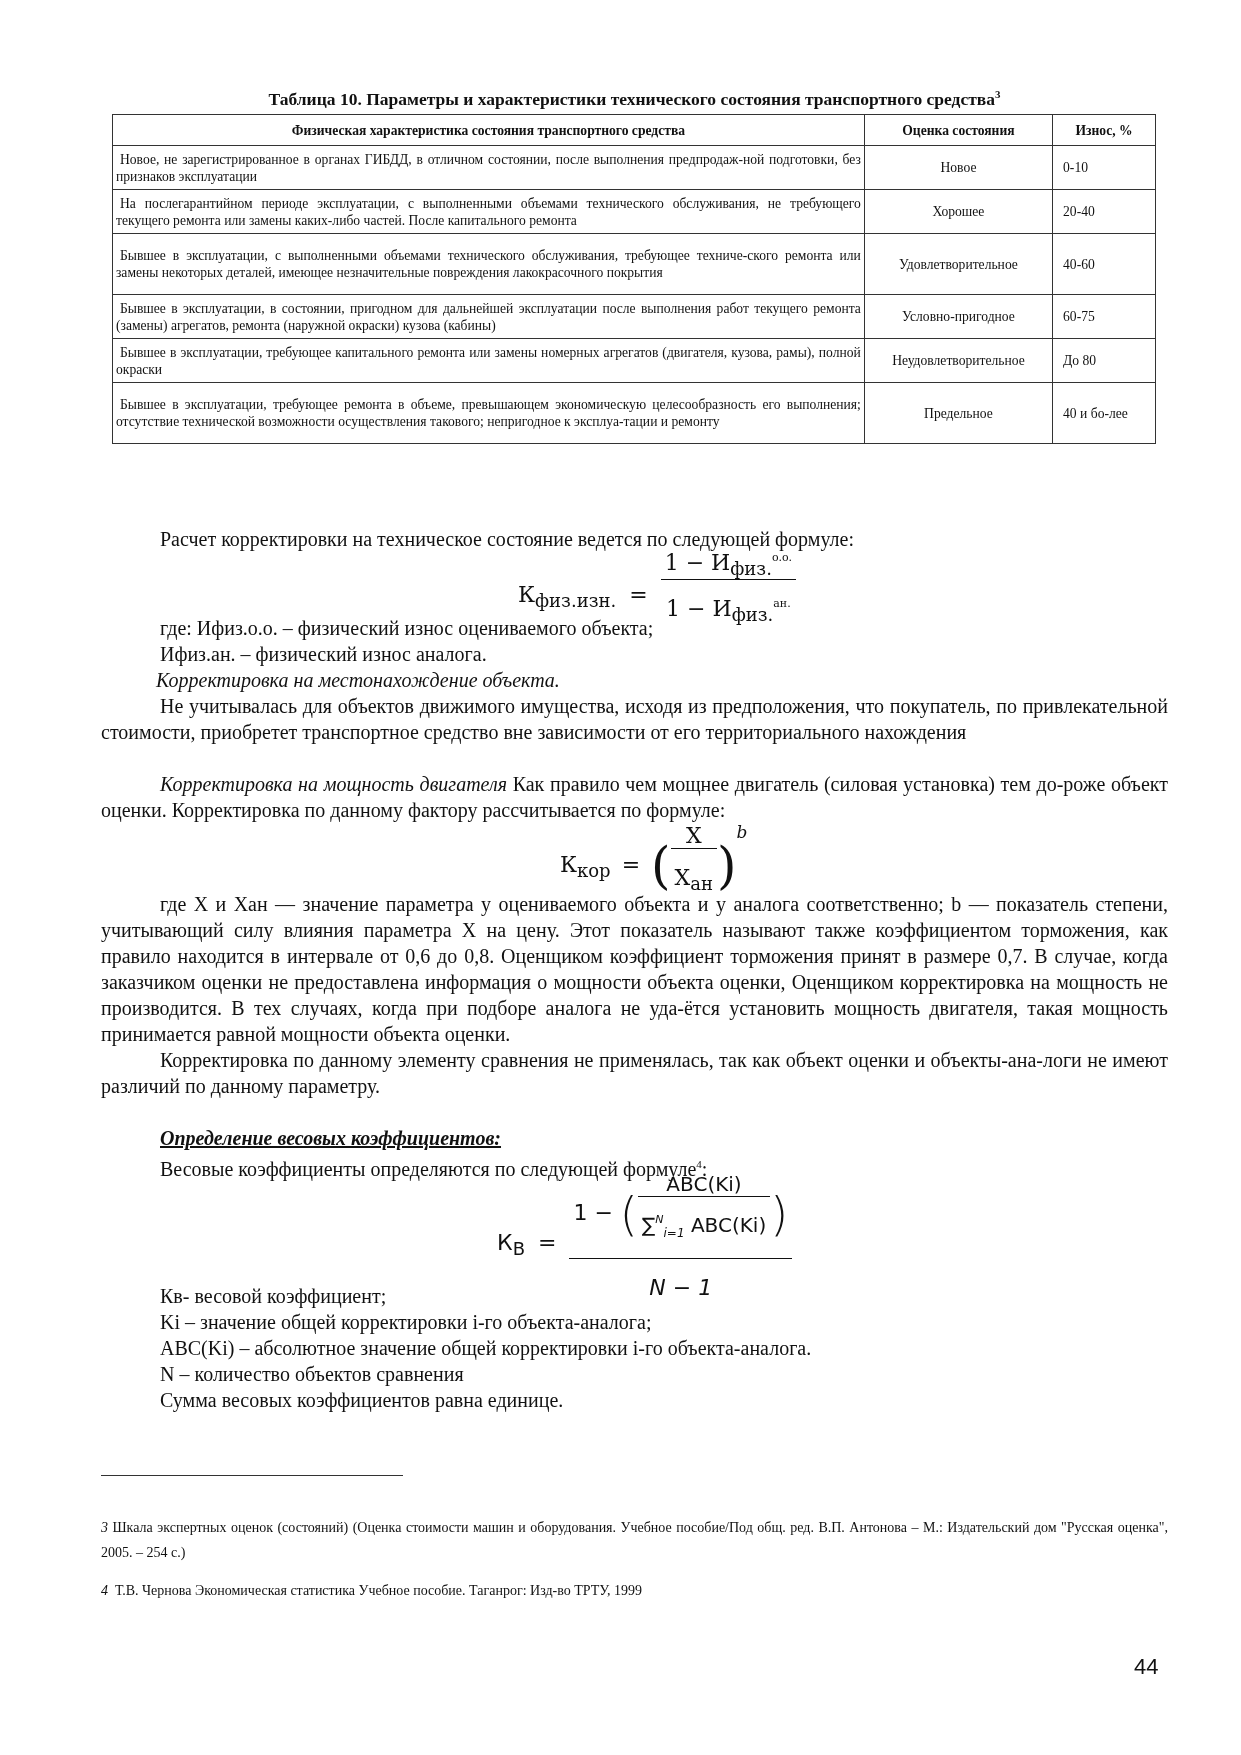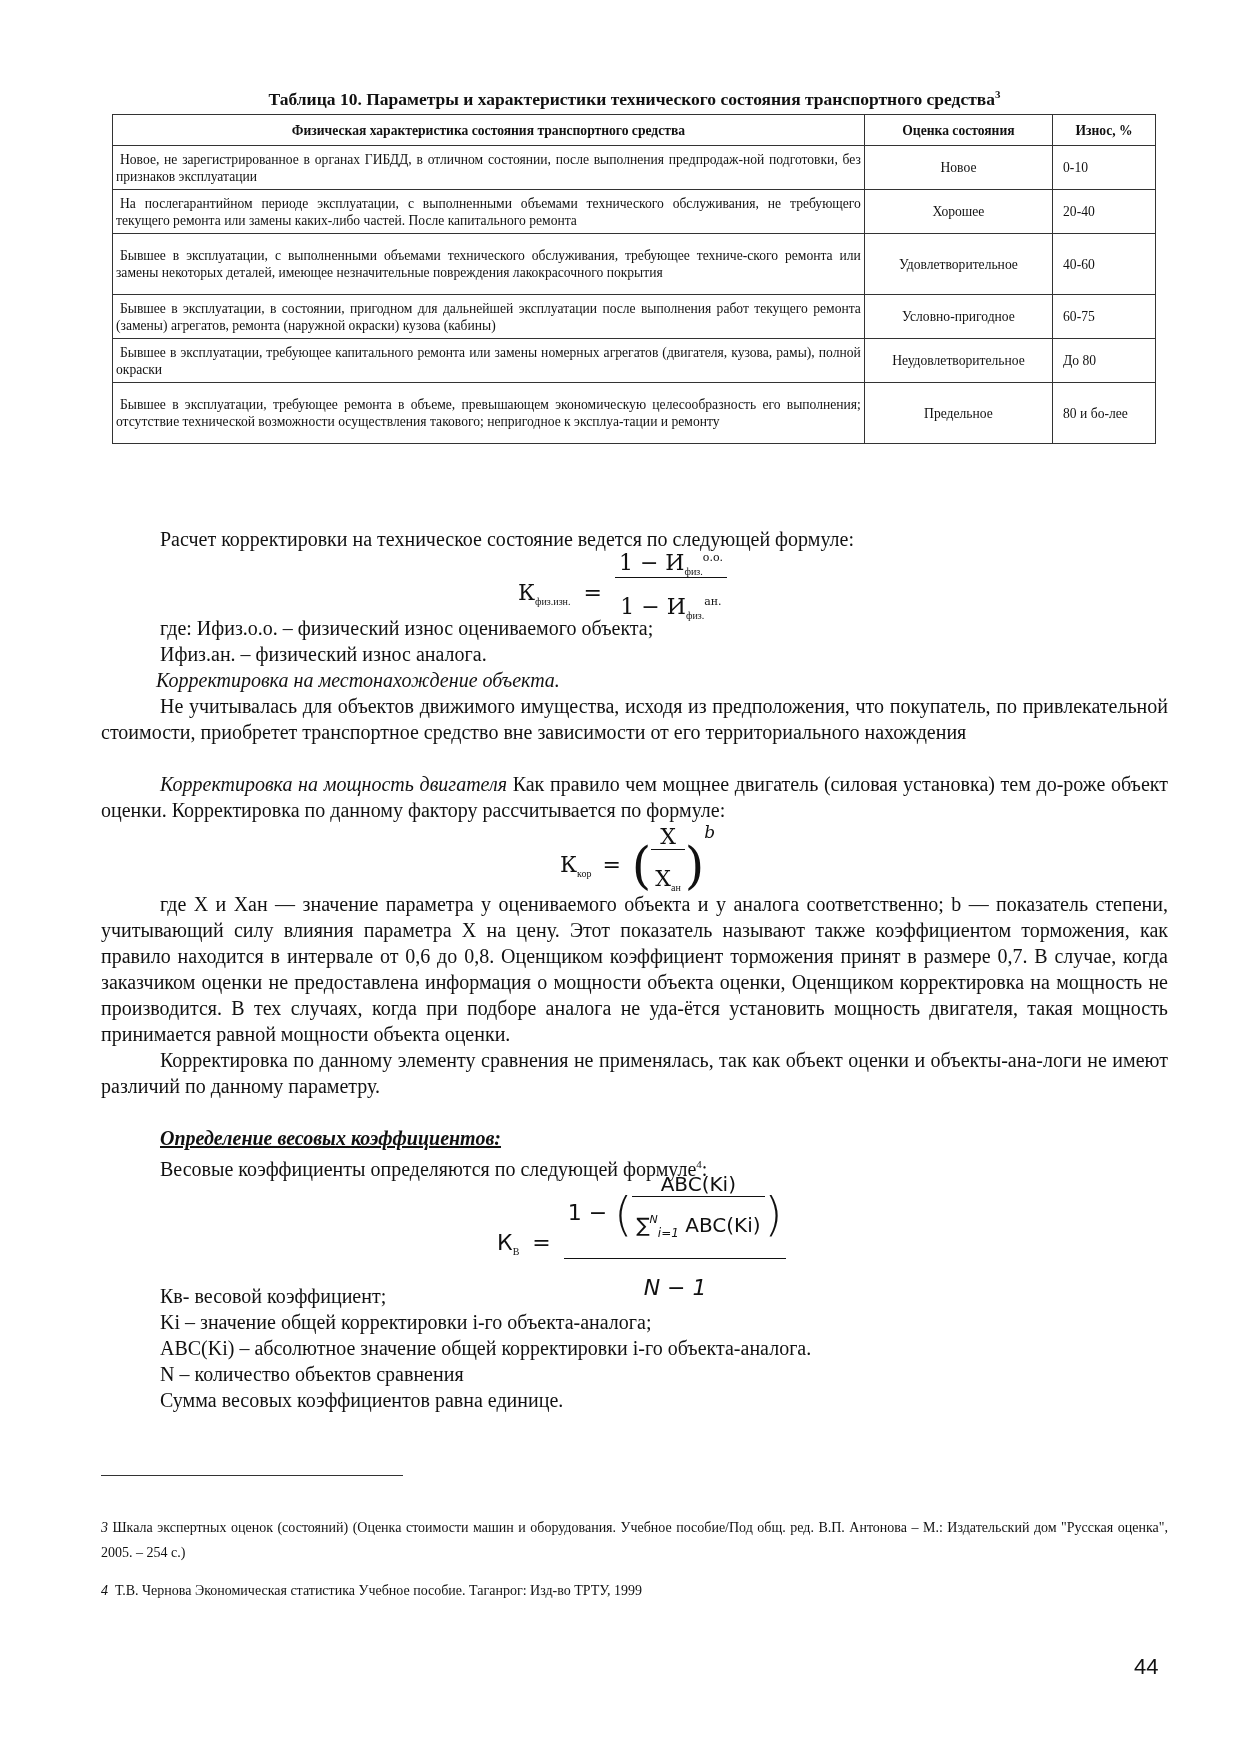--- a/index.html
+++ b/index.html
@@ -15,21 +15,21 @@
   table.t10 td.grade { text-align:center; }
   table.t10 td.wear { text-align:left; padding-left:10px; }
   .c1 { width:767px; } .c2 { width:181px; } .c3 { width:96px; }
   .p { position:absolute; left:101px; width:1067px; font-size:20px; line-height:26px; text-align:justify; }
   .ind { text-indent:59px; }
   .it { font-style:italic; }
   .formula { position:absolute; font-family:"DejaVu Serif", serif; font-size:22px; color:#111; }
   .frac { display:inline-block; vertical-align:middle; text-align:center; }
   .frac .num { display:block; padding:0 4px; }
   .frac .den { display:block; border-top:1.6px solid #111; padding:16px 4px; }
-  .sub { font-size:10px; vertical-align:-5px;font-family:Liberation Serif, serif; }
+  .sub { font-size:18px; vertical-align:-5px; }
   .supx { font-size:11px; vertical-align:9px; }
   .paren { font-size:50px; font-weight:100; vertical-align:middle; line-height:1; }
   .fnline { position:absolute; left:101px; top:1475px; width:302px; border-top:1.4px solid #333; }
   .fn { position:absolute; left:101px; width:1067px; font-size:14px; line-height:25px; text-align:justify; }
   .pagenum { position:absolute; left:1134px; top:1654px; font-size:22px; font-family:"Liberation Sans", sans-serif; }
 </style>
 </head>
 <body>
 
 <div class="abs caption">
@@ -66,21 +66,21 @@
       <td class="wear">60-75</td>
     </tr>
     <tr style="height:44px">
       <td class="desc">Бывшее в эксплуатации, требующее капитального ремонта или замены номерных агрегатов (двигателя, кузова, рамы), полной окраски</td>
       <td class="grade">Неудовлетворительное</td>
       <td class="wear">До 80</td>
     </tr>
     <tr style="height:61px">
       <td class="desc">Бывшее в эксплуатации, требующее ремонта в объеме, превышающем экономическую целесообразность его выполнения; отсутствие технической возможности осуществления такового; непригодное к эксплуа-тации и ремонту</td>
       <td class="grade">Предельное</td>
-      <td class="wear">80 и бо-лее</td>
+      <td class="wear">40 и бо-лее</td>
     </tr>
   </tbody>
 </table>
 
 <div class="p ind" style="top:526px;">Расчет корректировки на техническое состояние ведется по следующей формуле:</div>
 
 <div class="formula" style="left:518px; top:550px;">
   <span><span>К</span><span class="sub">физ.изн.</span></span>
   <span style="margin:0 6px;">=</span>
   <span class="frac">

